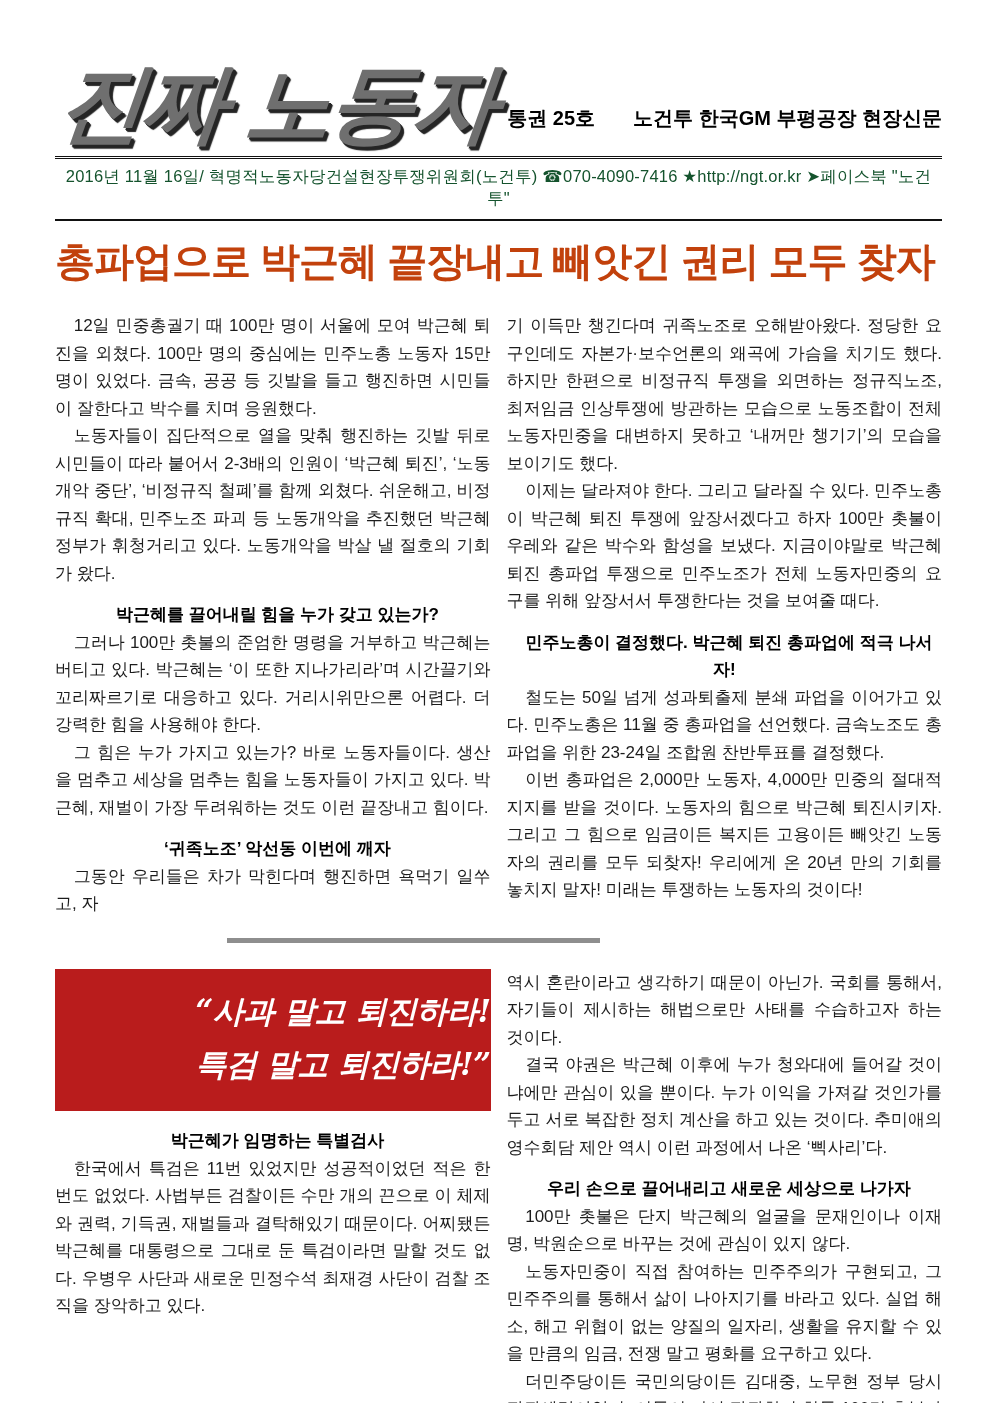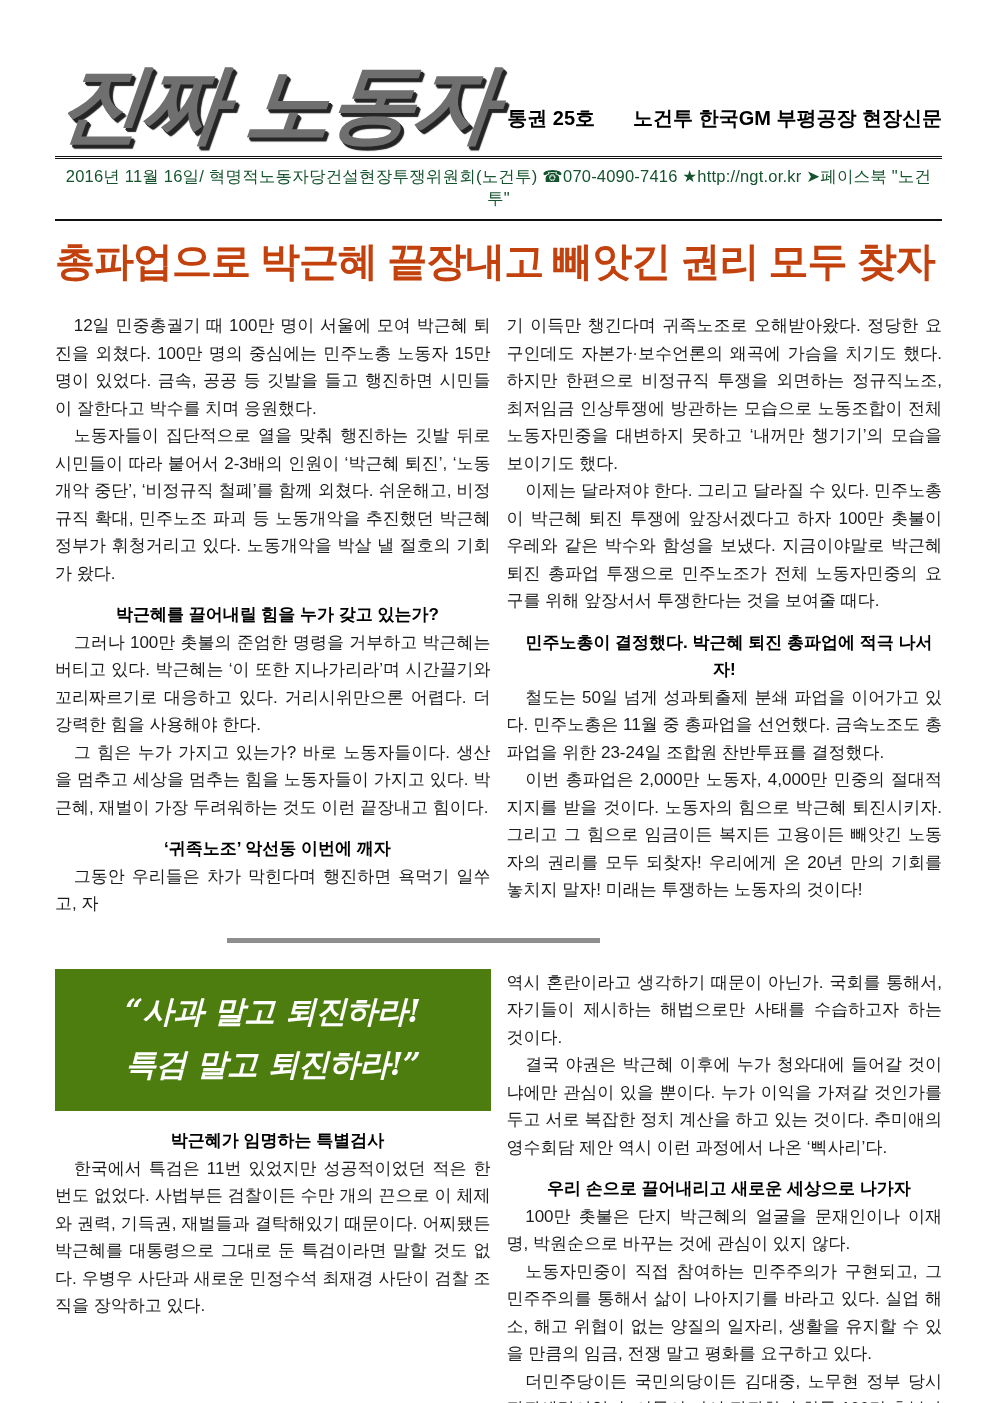--- a/index.html
+++ b/index.html
@@ -52,22 +52,22 @@
   .col .para { text-indent:1.1em; }
   .col .cont { text-indent:0; }
   .col .heading { font-weight:bold; color:#000; text-indent:0.55em; margin-top:14px; text-align:center; }
   
   .section-divider {
     height:5px; width:373px; background:#8e8e8e;
     margin:20px 0 26px 172px;
   }
   
   .pull-quote {
-    background:#4d7c0f; color:#ffffff;
-    text-align:center;
+    background:#b91c1c; color:#ffffff;
+    text-align:right;
     padding:16px 0 20px;
     margin-bottom:16px;
     font-family:"DejaVu Serif","Liberation Serif",serif;
     font-size:31px; font-weight:bold; font-style:italic;
     line-height:1.72; letter-spacing:-0.5px;
   }
   .pull-quote .line { white-space:nowrap; }
 </style>
 </head>
 <body>

